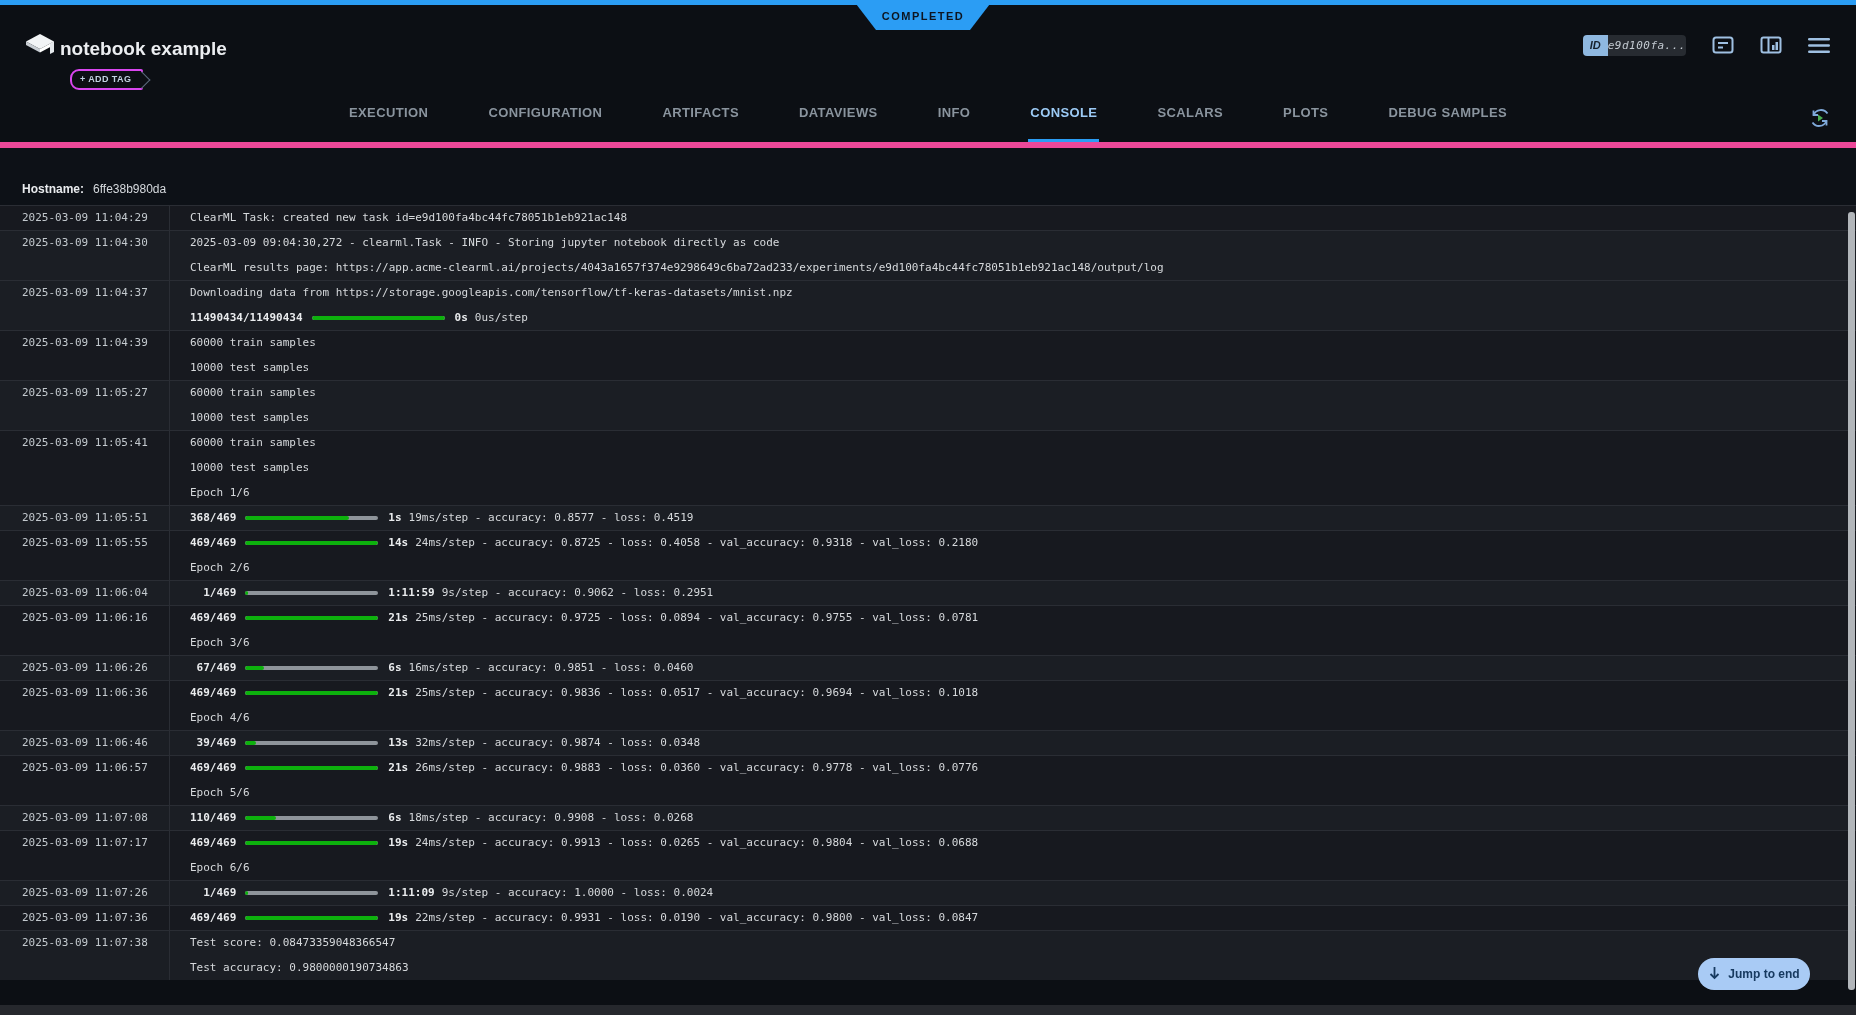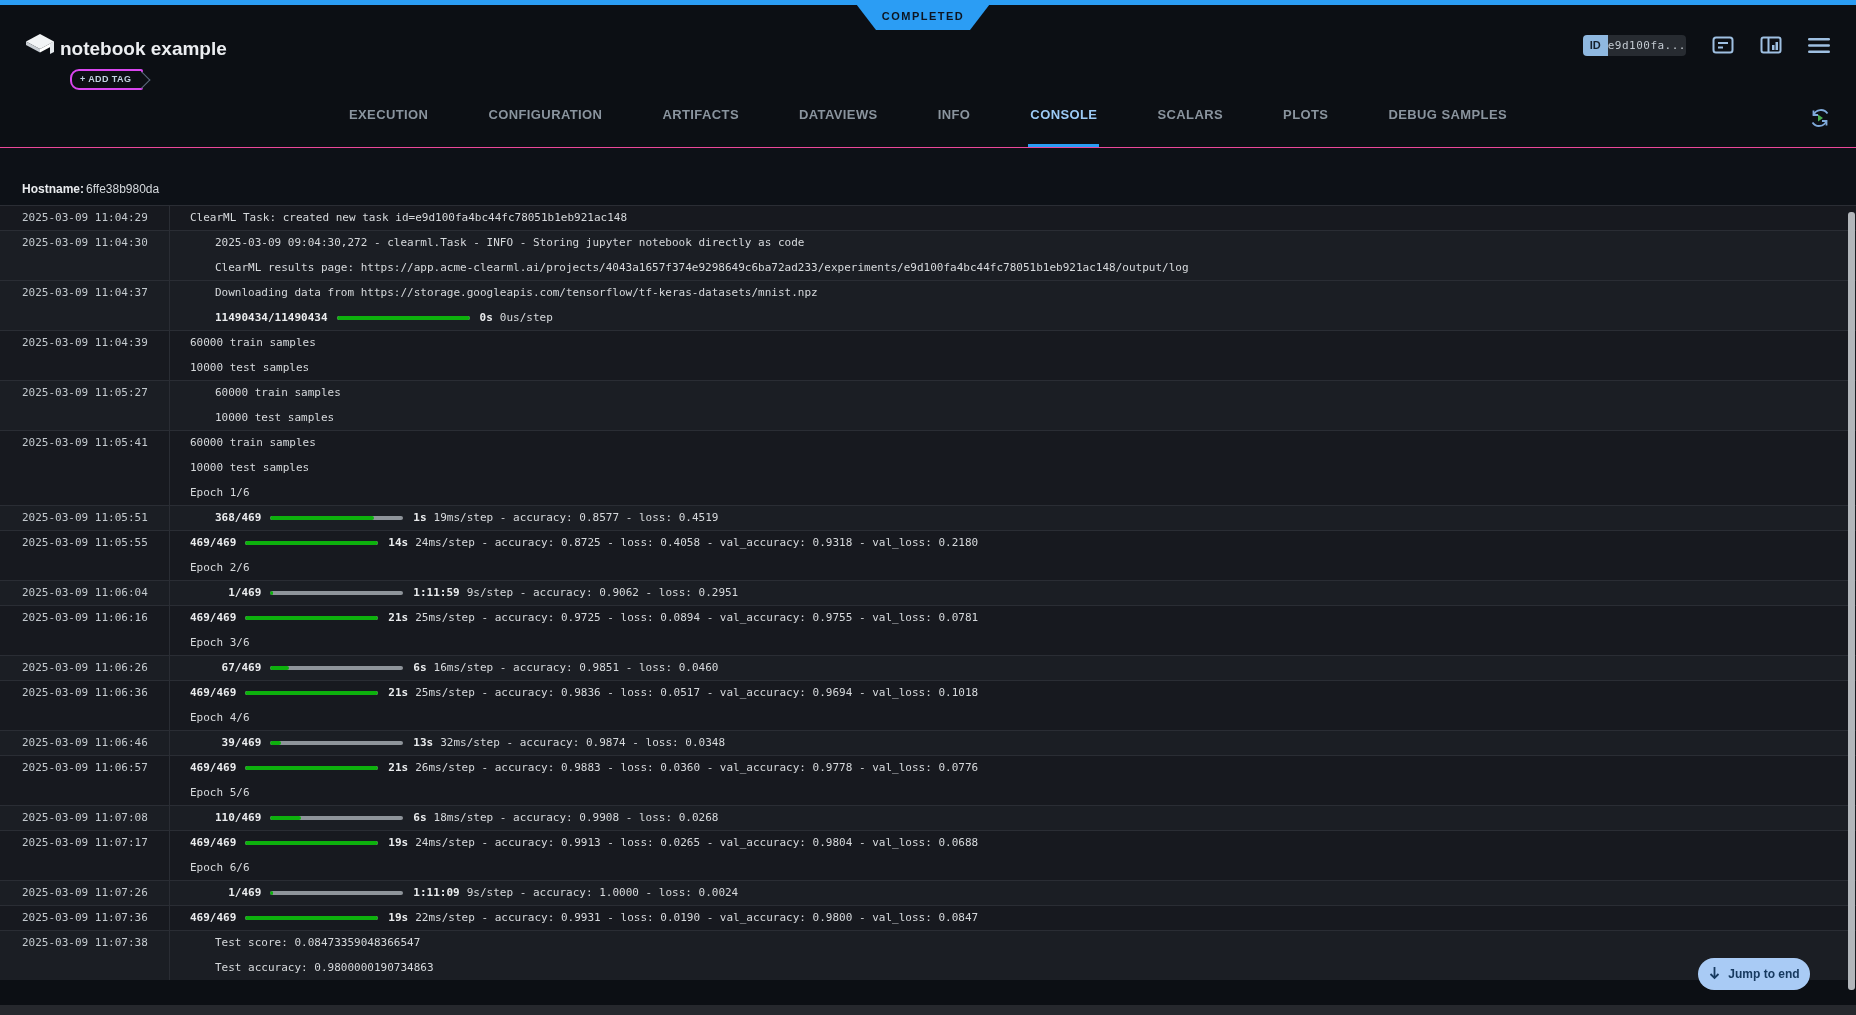--- a/index.html
+++ b/index.html
@@ -15,54 +15,54 @@
 
   
   .header{position:absolute;top:5px;left:0;width:100%;height:80px;}
   .logo{position:absolute;left:24px;top:27px;}
   .task-title{position:absolute;left:60px;top:33px;font-size:19px;font-weight:bold;color:#eceef1;}
   .add-tag{position:absolute;left:70px;top:64px;height:17px;line-height:16px;padding:0 10px 0 8px;
     border:2px solid #d946ef;border-radius:9px 2px 2px 9px;color:#c3d2e2;font-size:9px;font-weight:bold;
     letter-spacing:.4px;background:#0c0f14;}
   .add-tag::after{content:"";position:absolute;right:-7px;top:2.5px;width:11px;height:11px;
     border-top:1px solid #5b6b7c;border-right:1px solid #5b6b7c;transform:rotate(45deg);background:#0c0f14;}
-  .header-right{position:absolute;right:26px;top:30px;display:flex;align-items:center;gap:26px;}
+  .header-right{position:absolute;right:26px;top:30px;display:flex;align-items:center;gap:26px;font-style:italic;}
   .id-group{display:flex;align-items:stretch;}
   .id-label{background:#8fb8e0;color:#16212d;font-size:11px;font-weight:bold;
     padding:4px 7px;border-radius:4px 0 0 4px;line-height:13px;}
   .id-value{background:#272b31;color:#c3cad1;font-family:"DejaVu Sans Mono",monospace;font-size:11px;
     padding:4px 0;border-radius:0 4px 4px 0;line-height:13px;letter-spacing:.5px;}
   .hicon{display:flex;align-items:center;}
 
   
   .tabs{position:absolute;top:85px;left:0;width:100%;height:63px;display:flex;justify-content:center;
-    align-items:stretch;gap:56px;border-bottom:1px solid #ec4899;box-sizing:border-box;}
+    align-items:stretch;gap:56px;border-bottom:6px solid #ec4899;box-sizing:border-box;}
   .tab{display:flex;align-items:center;padding:0 2px;color:#8a949e;font-size:13px;font-weight:bold;
     letter-spacing:.4px;border-bottom:3px solid transparent;box-sizing:border-box;cursor:pointer;}
   .tab.active{color:#9ccaf5;border-bottom-color:#2b9df4;}
   .refresh{position:absolute;right:22px;top:104px;}
 
   
   .console-header{position:absolute;top:148px;left:0;width:100%;height:57px;background:#0d1117;}
   .hostname{position:absolute;left:22px;top:12px;height:57px;display:flex;align-items:center;font-size:12px;}
   .hostname .lbl{font-weight:bold;color:#e9ebee;}
-  .hostname .val{color:#d6dade;margin-left:2px;}
+  .hostname .val{color:#d6dade;margin-left:9px;}
   .download-btn{position:absolute;left:1399px;top:155px;width:158px;height:37px;border-radius:19px;
     border:1px solid #4c5b6b;background:transparent;display:flex;align-items:center;justify-content:center;
     gap:8px;color:#cfdded;font-size:12px;font-weight:bold;font-family:"Liberation Sans",sans-serif;cursor:pointer;}
   .filter-input{position:absolute;left:1583px;top:160px;width:256px;height:31px;background:transparent;
     border:none;border-bottom:1px solid #7b8894;outline:none;color:#c6ccd2;font-size:14px;
     font-family:"Liberation Sans",sans-serif;}
   .filter-input::placeholder{color:#9aa4ad;opacity:1;}
 
   
   .log{position:absolute;top:205px;left:0;width:100%;height:800px;overflow:hidden;
     font-family:"DejaVu Sans Mono",monospace;font-size:11px;}
   .log-entry{display:flex;background:#17191f;box-shadow:inset 0 1px 0 #2a2d34;}
-  .log-entry.alt{background:#1b1e24;gap:25px;}
+  .log-entry.alt{background:#1b1e24;}
   .ts{width:170px;min-width:170px;box-sizing:border-box;padding-left:22px;color:#c3c9ce;
     line-height:25px;border-right:1px solid #2a2d34;}
   .msg{padding-left:20px;color:#d6d9dc;}
   .line{height:25px;line-height:25px;white-space:pre;display:flex;align-items:center;}
   .count{font-weight:bold;color:#eaecee;white-space:pre;}
   .pbar{display:inline-block;width:133px;height:4px;border-radius:2px;background:#8e949a;
     margin:0 10px 0 9px;overflow:hidden;}
   .pfill{display:block;height:100%;border-radius:2px;background:#0db10d;}
   .lead{font-weight:bold;color:#eaecee;margin-right:7px;}
 

